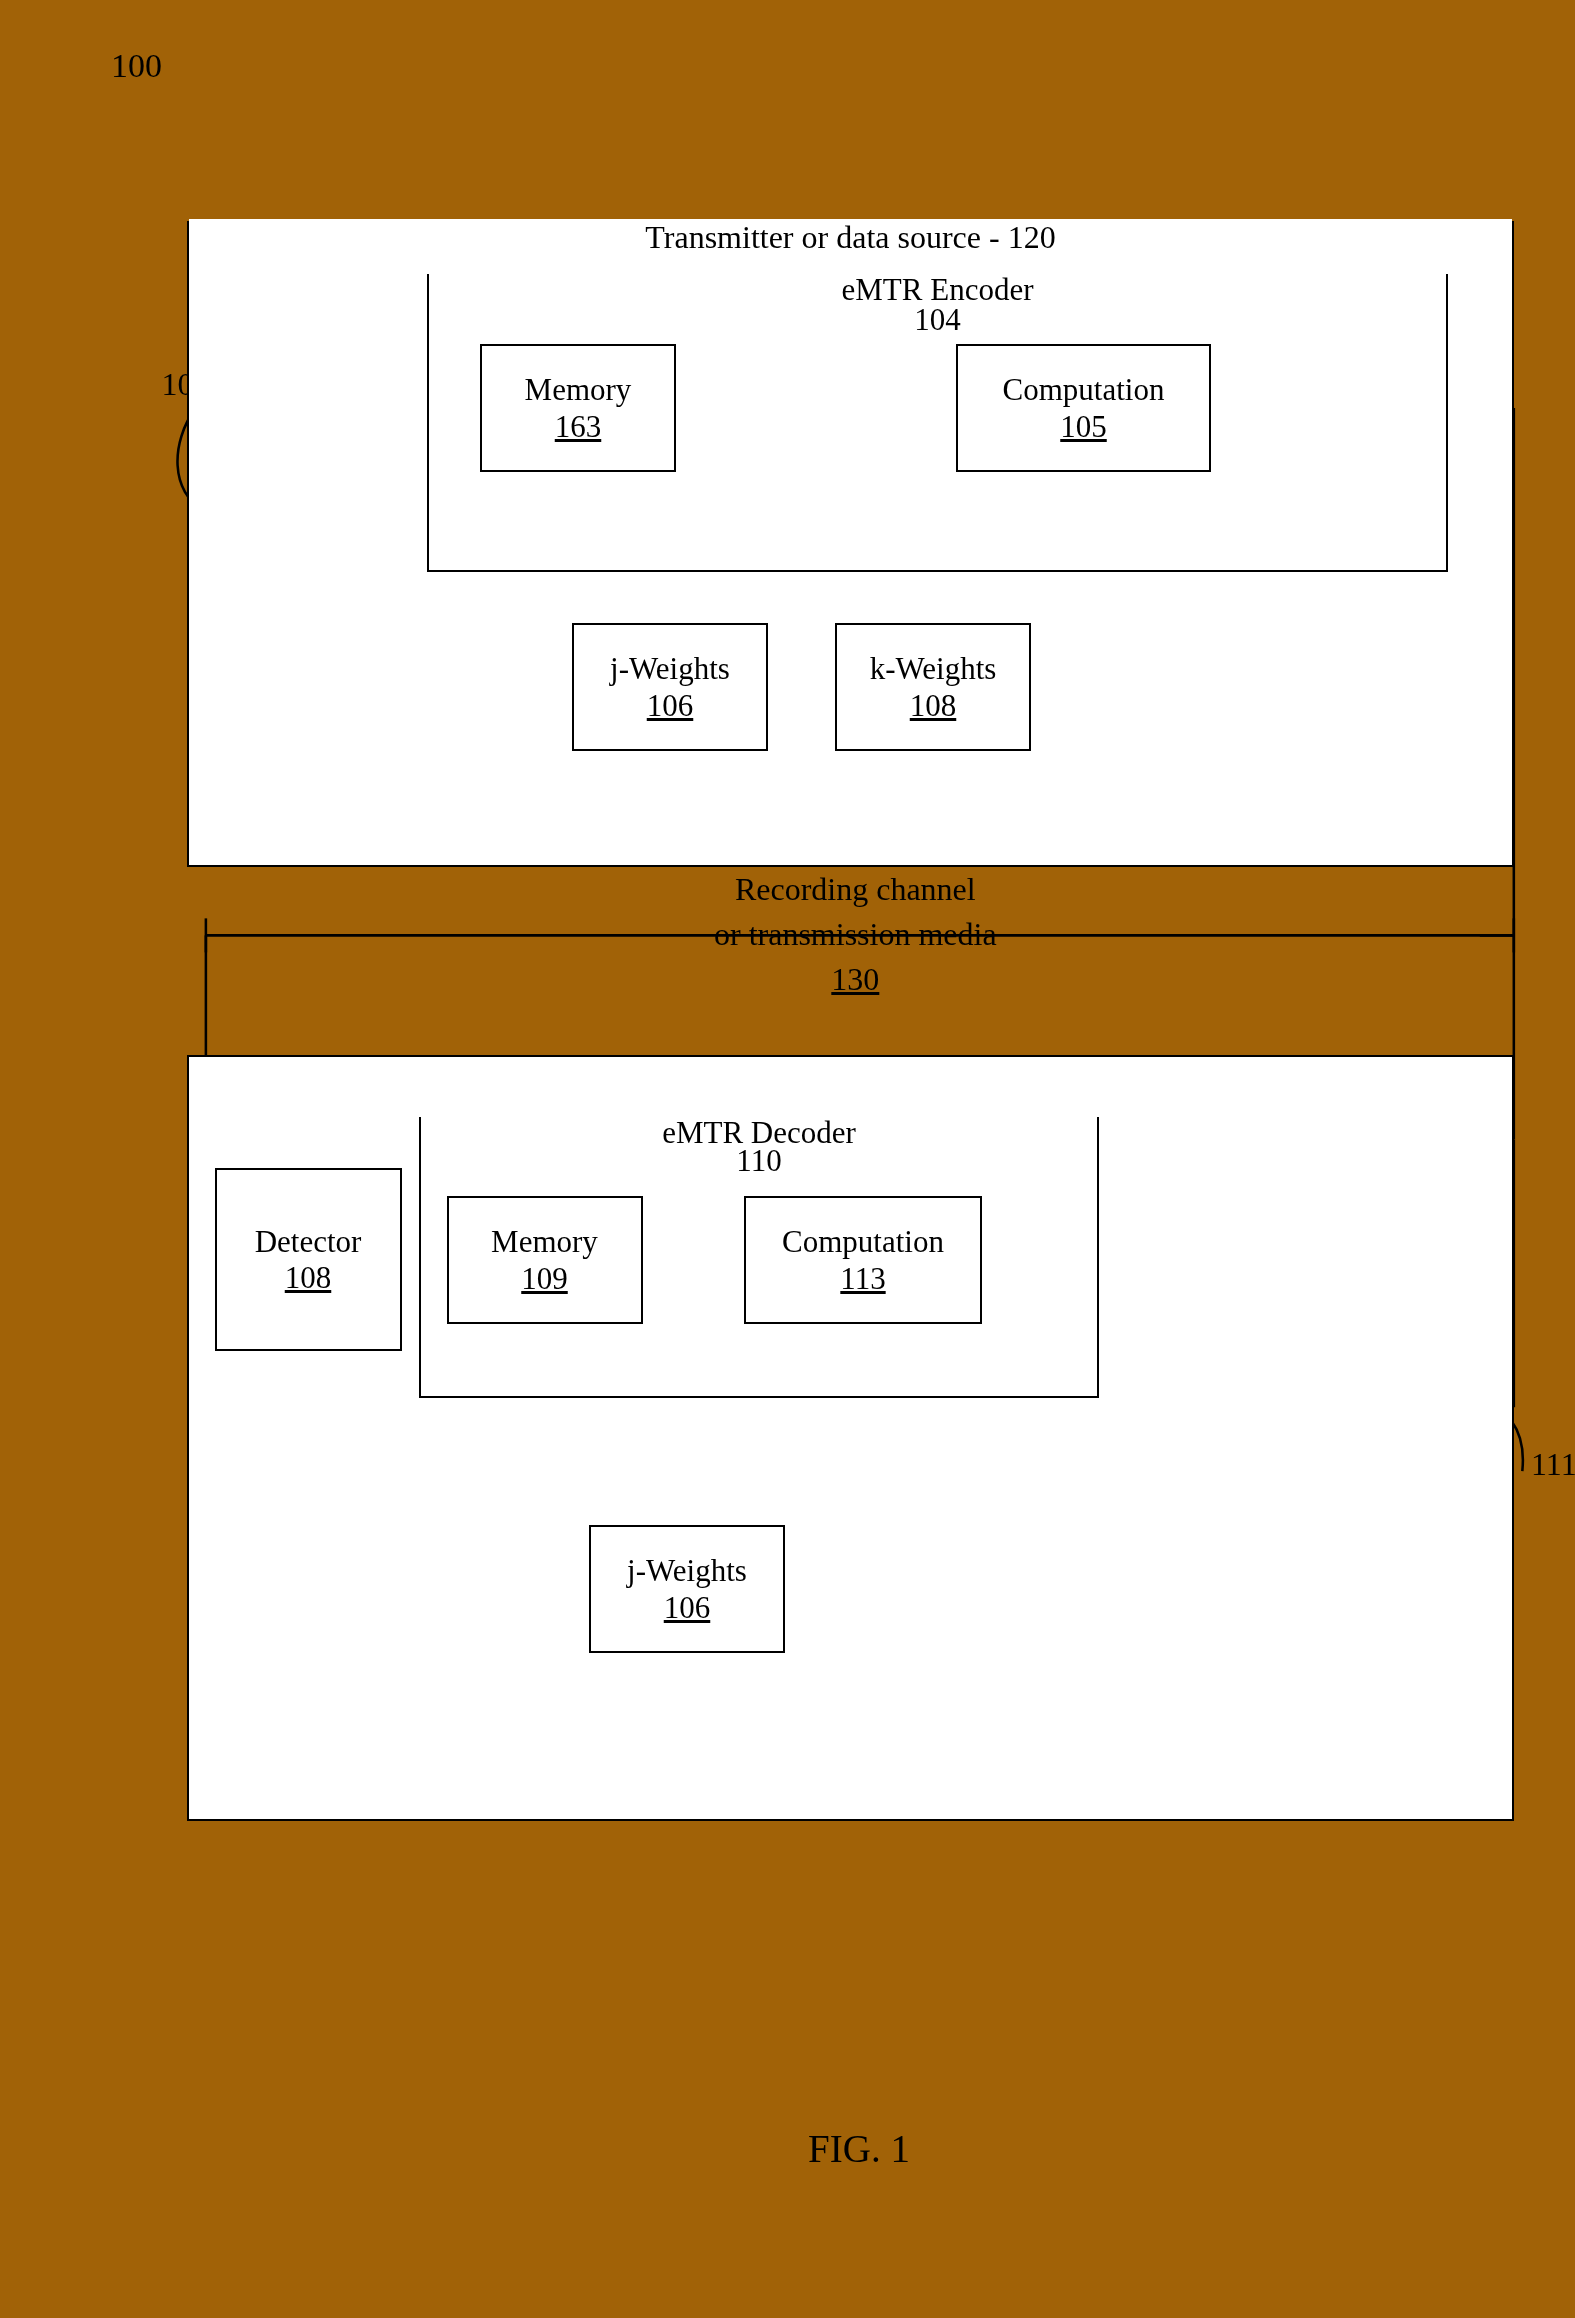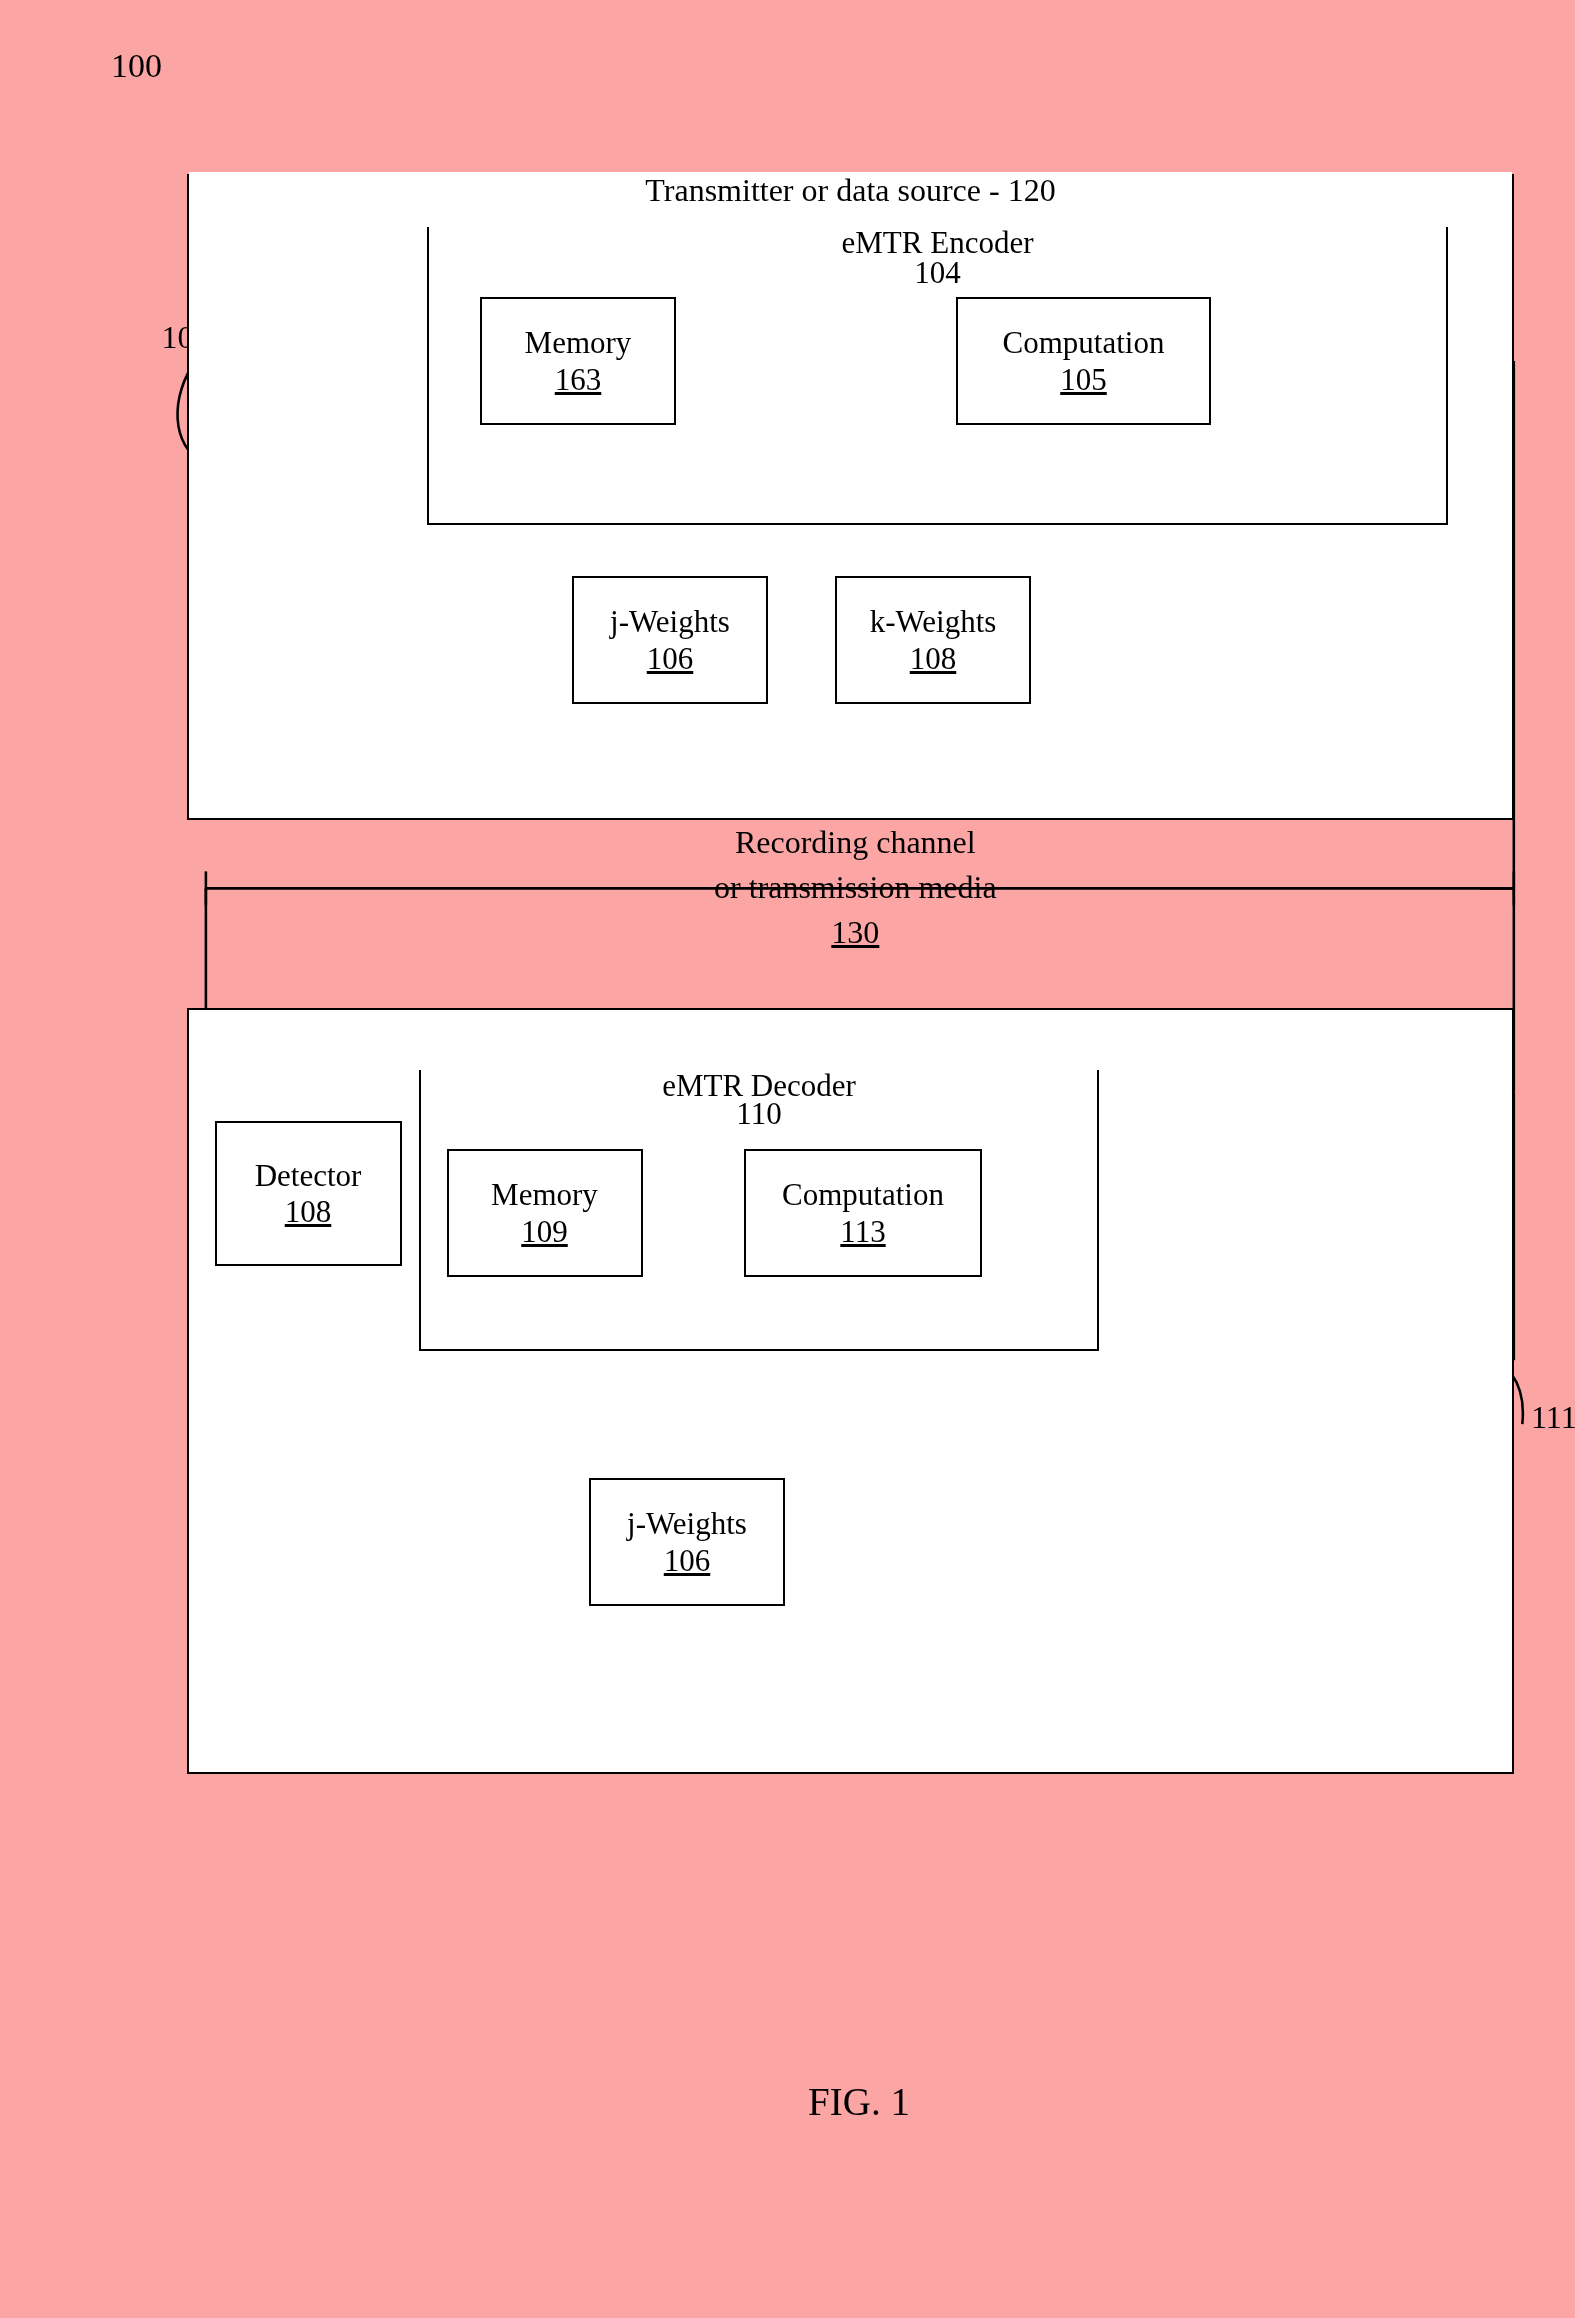--- a/index.html
+++ b/index.html
@@ -8,23 +8,23 @@
       font-family: 'Times New Roman', serif;
       width: 1575px;
       min-height: 2319px;
       position: relative;
       overflow: hidden;
     }
 
     .page {
       width: 1575px;
       min-height: 2319px;
-      background: #fca5a5;
+      background: #a16207;
       position: relative;
-      padding: 29px 68px;
+      padding: 76px 68px;
     }
 
     .top-label {
       position: absolute;
       top: 47px;
       left: 111px;
       font-size: 34px;
       font-weight: normal;
     }
 
@@ -280,21 +280,21 @@
     </div>
 
     <div style="position:absolute; top:697px; left:578px; font-size:32px; text-align:center; line-height:1.4;">
       <div>Recording channel</div>
       <div>or transmission media</div>
       <div style="text-decoration:underline;">130</div>
     </div>
 
     <div class="receiver-outer">
 
-      <div class="box" style="top:111px; left:25.5px; width:187px; height:145px;">
+      <div class="box" style="top:111px; left:25.5px; width:187px; height:183px;">
         <div class="box-label">Detector</div>
         <div class="box-sublabel">108</div>
       </div>
 
       <div class="decoder-block">
         <div class="decoder-label">
           <span>eMTR Decoder</span>
         </div>
         <div class="decoder-sublabel">110</div>
 

